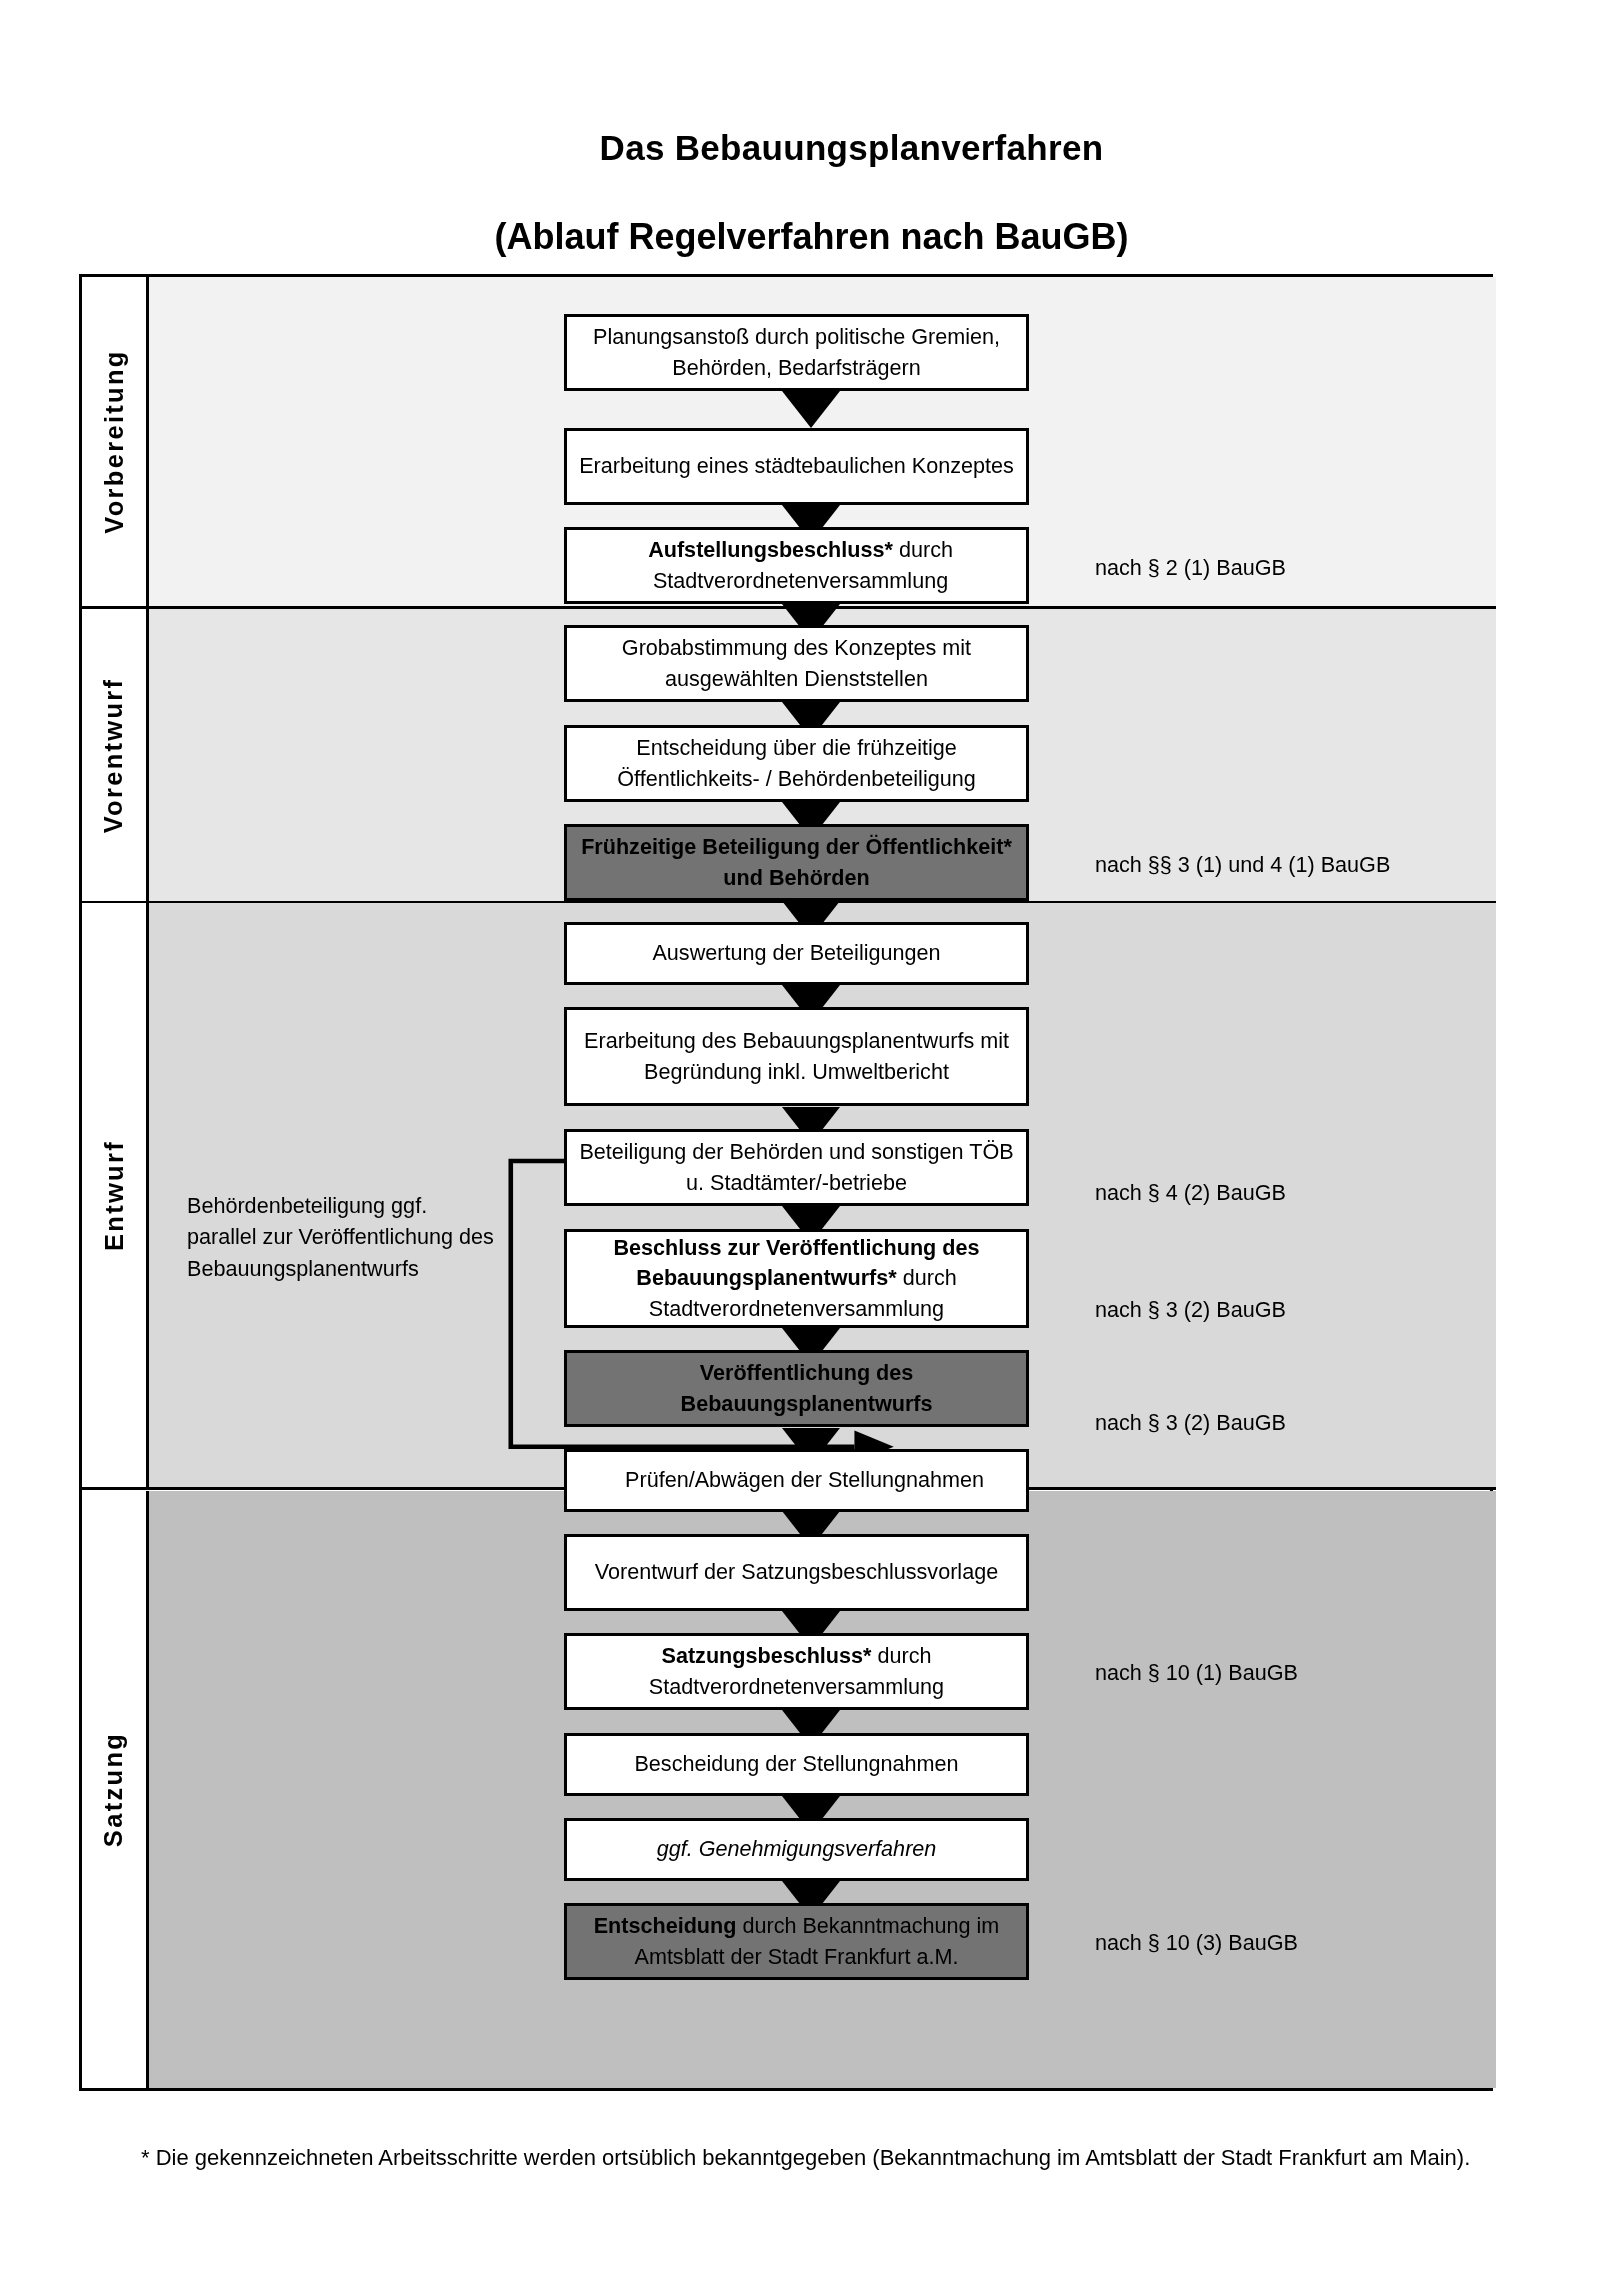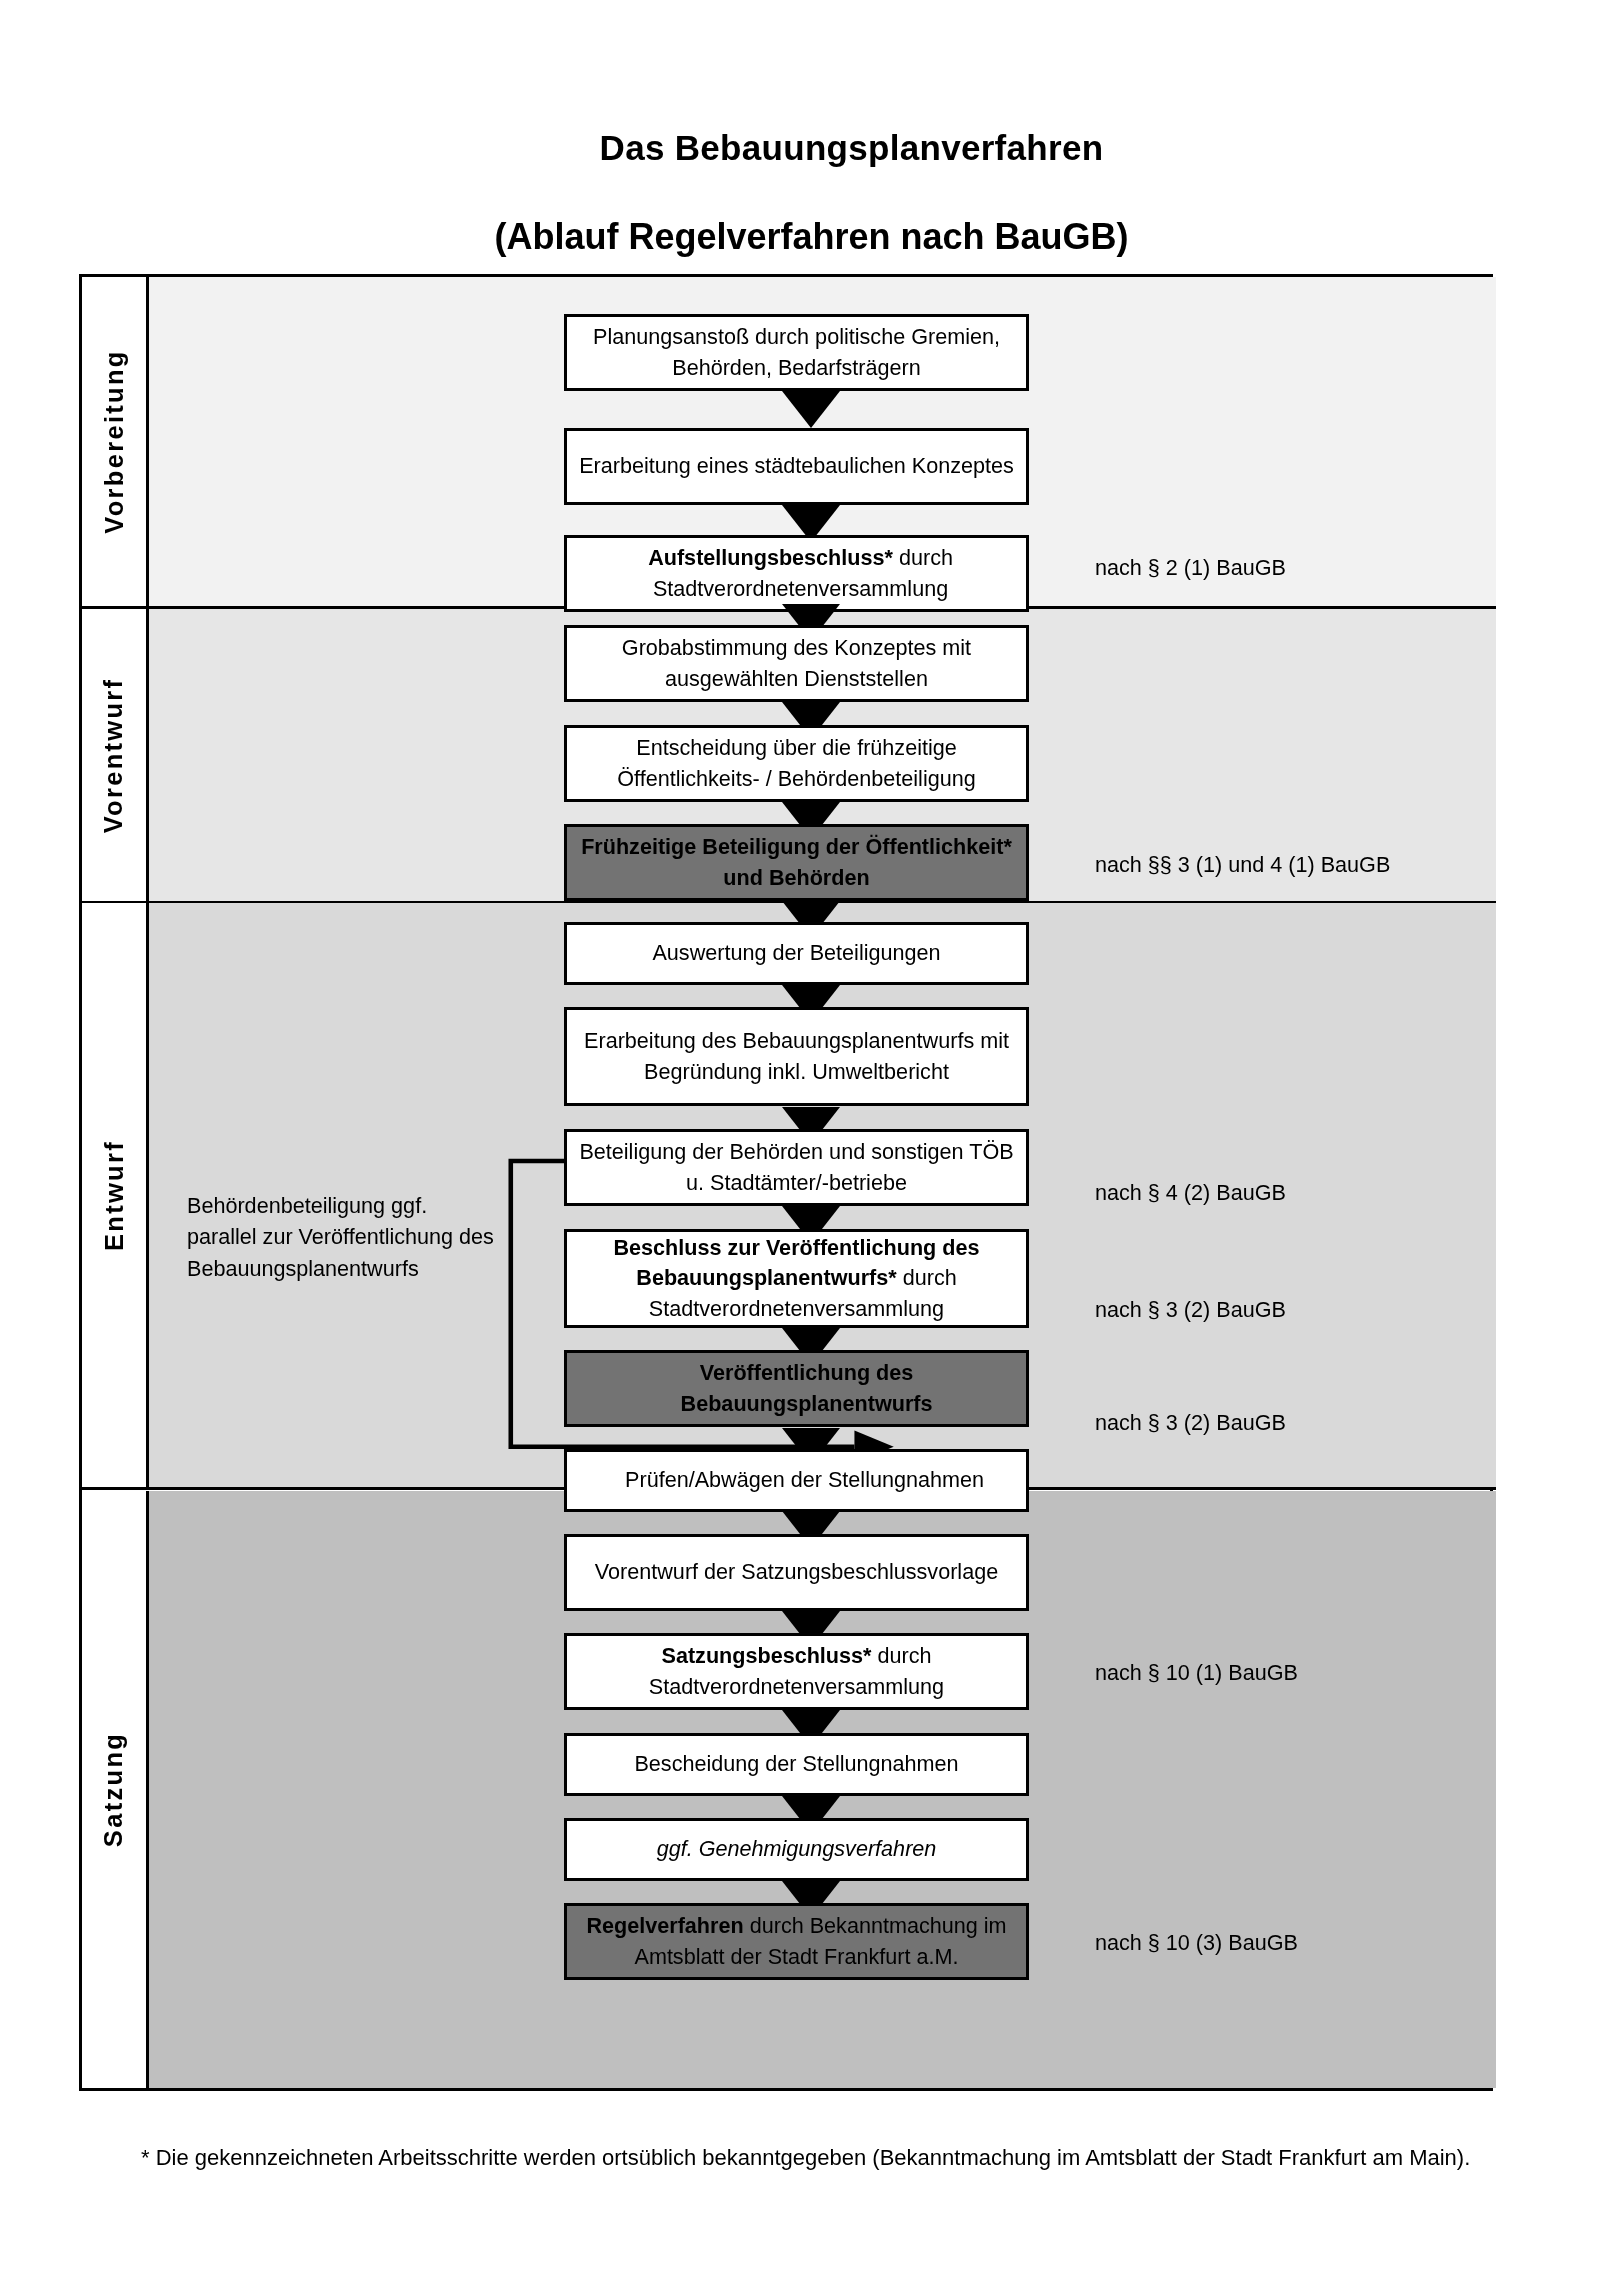--- a/index.html
+++ b/index.html
@@ -122,21 +122,21 @@
     <div class="box" style="top:37px;height:77px;">
       <span>Planungsanstoß durch politische Gremien, Behörden, Bedarfsträgern</span>
     </div>
     <div class="arrow" style="top:114px;"></div>
 
     <div class="box" style="top:151px;height:77px;">
       <span>Erarbeitung eines städtebaulichen Konzeptes</span>
     </div>
     <div class="arrow" style="top:228px;"></div>
 
-    <div class="box" style="top:258px;height:77px;padding-left:16px;">
+    <div class="box" style="top:250px;height:77px;padding-left:16px;">
       <span><b>Aufstellungsbeschluss*</b><span> durch Stadtverordnetenversammlung</span></span>
     </div>
     <div class="arrow" style="top:327px;"></div>
 
     <div class="box" style="top:348px;height:77px;">
       <span>Grobabstimmung des Konzeptes mit ausgewählten Dienststellen</span>
     </div>
     <div class="arrow" style="top:425px;"></div>
 
     <div class="box" style="top:448px;height:77px;">
@@ -193,21 +193,21 @@
       <span>Bescheidung der Stellungnahmen</span>
     </div>
     <div class="arrow" style="top:1519px;"></div>
 
     <div class="box" style="top:1541px;height:63px;font-style:italic;">
       <span>ggf. Genehmigungsverfahren</span>
     </div>
     <div class="arrow" style="top:1604px;"></div>
 
     <div class="box blue" style="top:1626px;height:77px;">
-      <span><b>Regelverfahren</b><span> durch Bekanntmachung im Amtsblatt der Stadt Frankfurt a.M.</span></span>
+      <span><b>Entscheidung</b><span> durch Bekanntmachung im Amtsblatt der Stadt Frankfurt a.M.</span></span>
     </div>
 
     <div class="ref" style="top:278px;">nach § 2 (1) BauGB</div>
     <div class="ref" style="top:575px;">nach §§ 3 (1) und 4 (1) BauGB</div>
     <div class="ref" style="top:903px;">nach § 4 (2) BauGB</div>
     <div class="ref" style="top:1020px;">nach § 3 (2) BauGB</div>
     <div class="ref" style="top:1133px;">nach § 3 (2) BauGB</div>
     <div class="ref" style="top:1383px;">nach § 10 (1) BauGB</div>
     <div class="ref" style="top:1653px;">nach § 10 (3) BauGB</div>
 

